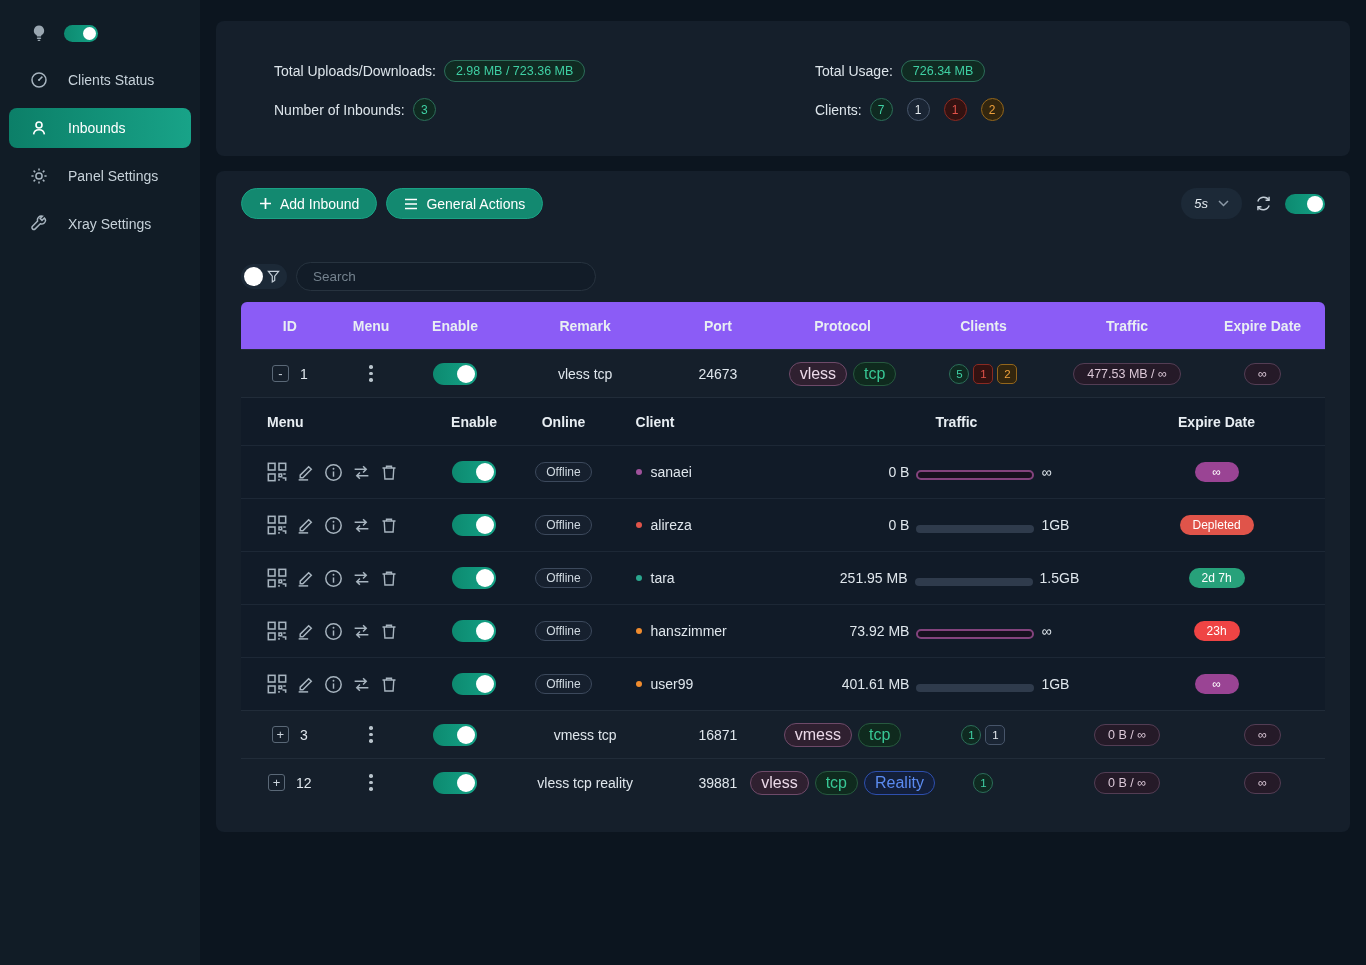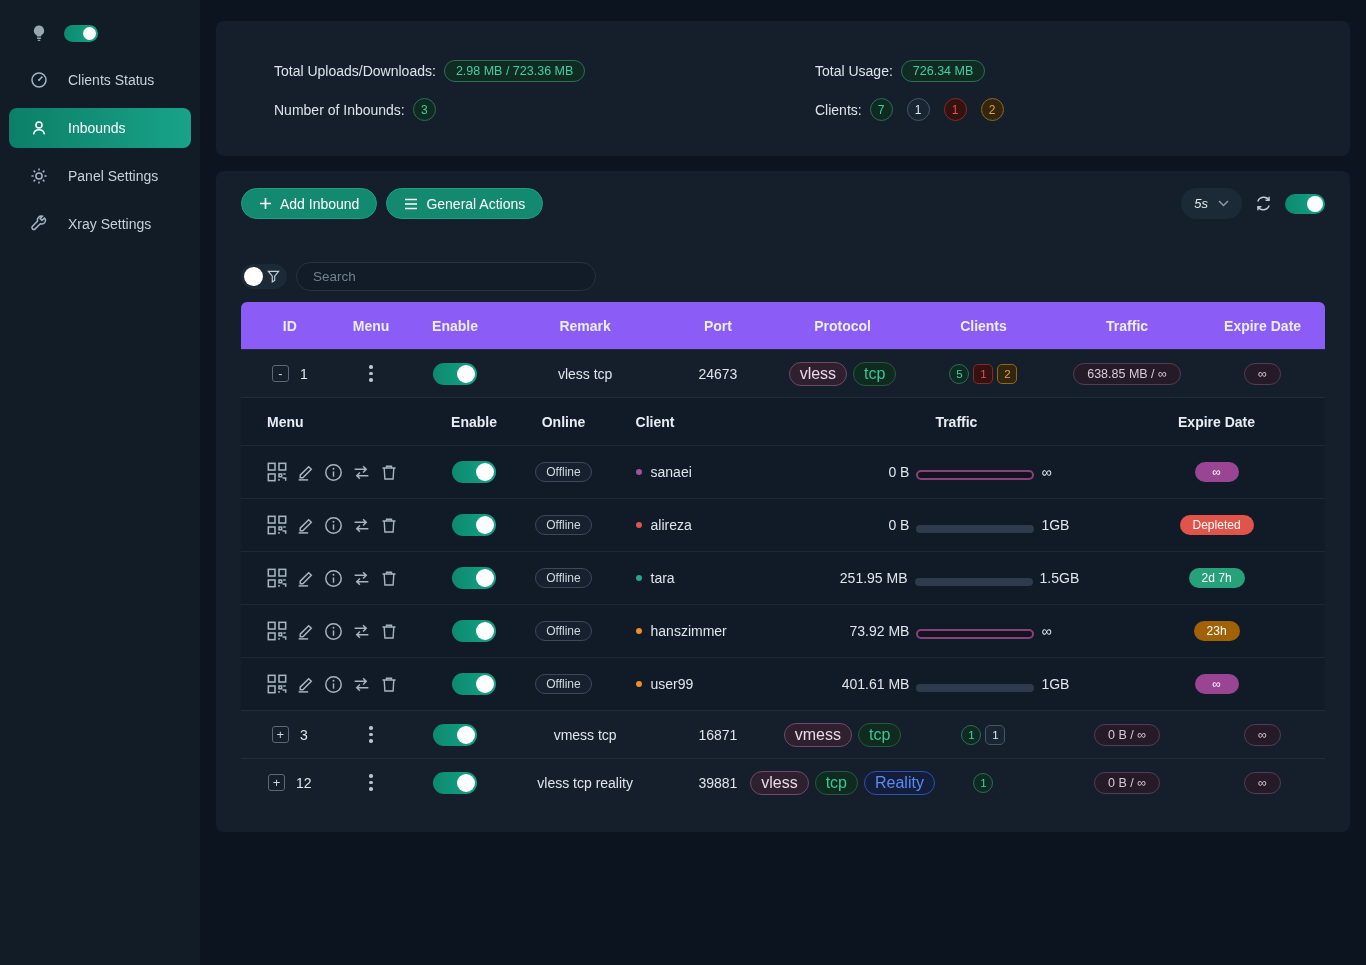--- a/index.html
+++ b/index.html
@@ -112,21 +112,21 @@
 
   .tr-wrap { display:flex; align-items:flex-end; gap:7px; }
   .bar { width:118px; height:8px; border-radius:4px; background:#2f3b4c; position:relative; overflow:hidden; }
   .bar.bar-inf { background:#17101e; border:2px solid #83437d; height:10px; border-radius:5px; }
   .fill { height:100%; border-radius:4px; }
   .fill-teal{background:#1ca489;} .fill-orange{background:#f08a28;}
   .lim { min-width:36px; text-align:left; }
   .usd { min-width:74px; text-align:right; }
 
   .pill-solid { display:inline-flex; align-items:center; justify-content:center; color:#fff; border-radius:12px; padding:3px 13px; font-size:12px; min-width:44px; }
-  .ps-purple{background:#9a4494;} .ps-red{background:#e0544a;} .ps-green{background:#27a17a;} .ps-orange{background:#a16207;}
+  .ps-purple{background:#9a4494;} .ps-red{background:#e0544a;} .ps-green{background:#27a17a;} .ps-orange{background:#ef4444;}
 </style>
 </head>
 <body>
 
 <div class="app">
 
   <aside class="sidebar">
     <div class="sidebar-top">
       <span class="icon">
         <svg width="18" height="18" viewBox="0 0 18 18" fill="#9aa7b1">
@@ -291,21 +291,21 @@
           <div class="cell c-proto">
             <span class="ppill p-vless">vless</span>
             <span class="ppill p-tcp">tcp</span>
           </div>
           <div class="cell c-cl">
             <span class="mini round c-green">5</span>
             <span class="mini sq c-red">1</span>
             <span class="mini sq c-orange">2</span>
           </div>
           <div class="cell c-tr">
-            <span class="pill-outline-purple">638.85 MB / ∞</span>
+            <span class="pill-outline-purple">477.53 MB / ∞</span>
           </div>
           <div class="cell c-exp">
             <span class="pill-outline-purple">∞</span>
           </div>
         </div>
 
         <div class="subtbl">
           <div class="srow shead">
             <div class="cell s-menu">Menu</div>
             <div class="cell s-enable">Enable</div>

